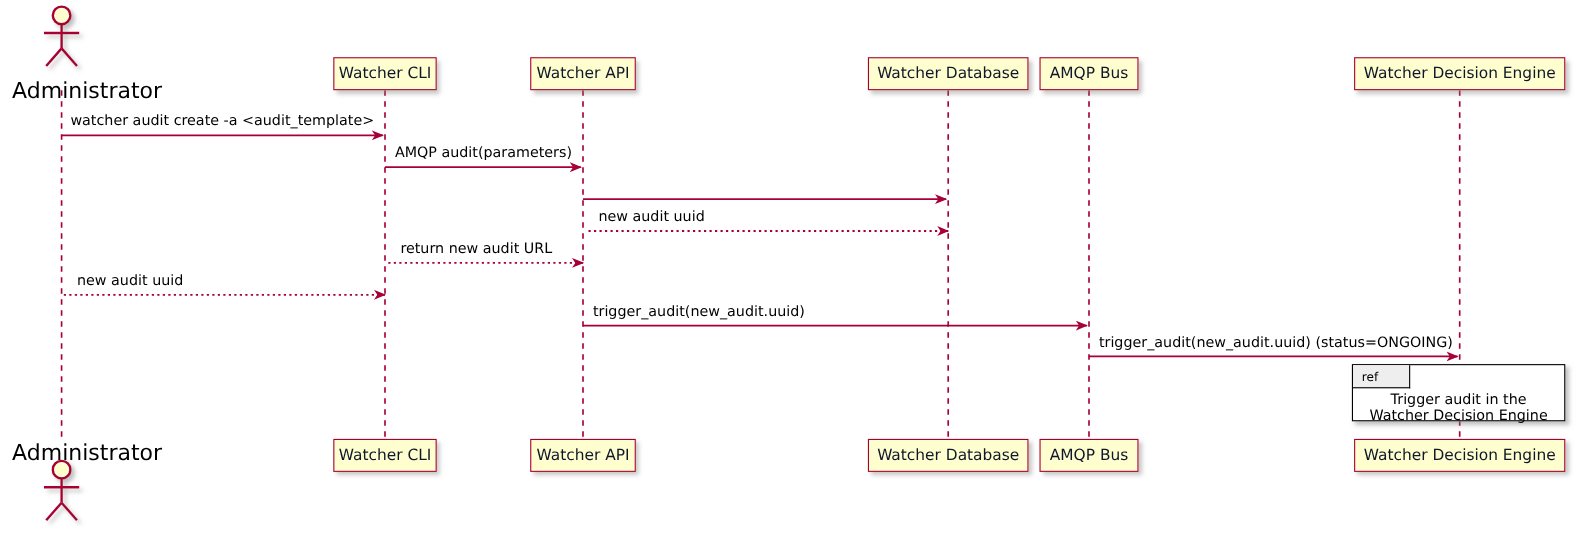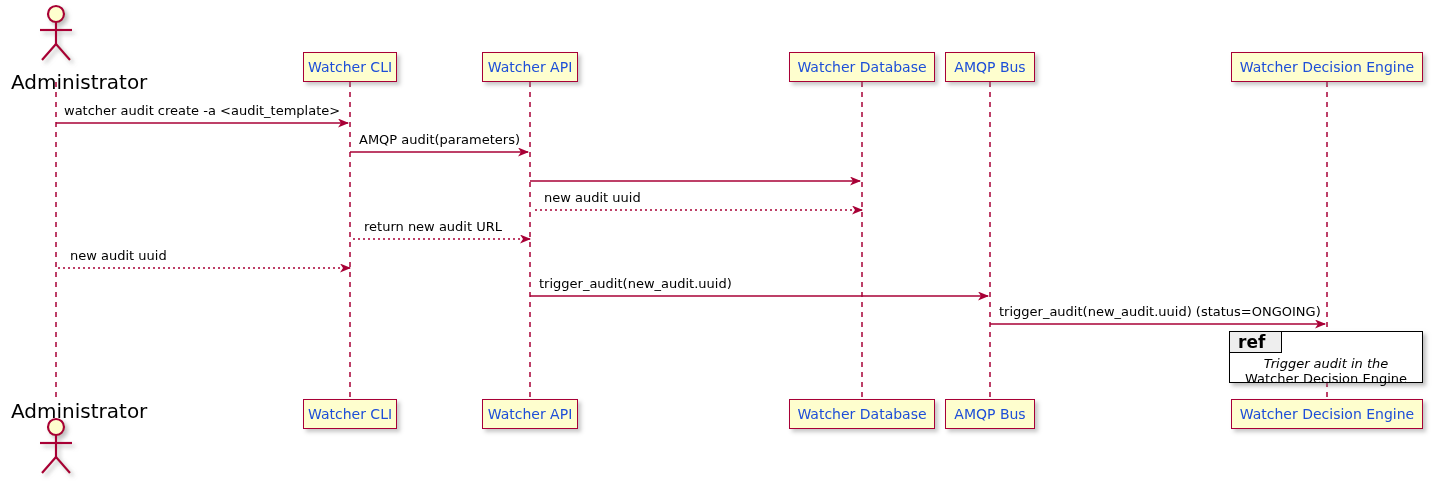--- a/index.html
+++ b/index.html
@@ -28,21 +28,21 @@
     border: 1.5px solid #A80036;
     box-shadow: 3px 3px 4px rgba(130,130,130,0.45);
     display: flex;
     align-items: center;
     justify-content: center;
     box-sizing: border-box;
     white-space: nowrap;
   }
   .participant-label {
     font-size: 14px;
-    color: #1d4ed8;
+    color: #0f172a;
     line-height: 1;
     padding: 0 9px;
   }
   .actor-label {
     position: absolute;
     font-size: 20px;
     color: #000000;
     white-space: nowrap;
   }
   .msg-label {
@@ -66,22 +66,22 @@
     height: 21px;
     background: #EEEEEE;
     border-right: 1.5px solid #000000;
     border-bottom: 1.5px solid #000000;
     box-sizing: border-box;
   }
   .ref-tab-inner {
     position: absolute;
     left: 8px;
     top: 3px;
-    font-size: 17px;
-    font-weight: bold;
+    font-size: 11px;
+    font-weight: normal;
     color: #000000;
     line-height: 15px;
   }
   .ref-body {
     position: absolute;
     left: 0;
     top: 22px;
     width: 100%;
     text-align: center;
     font-size: 13px;
@@ -182,17 +182,17 @@
   <div class="msg-label" style="left:359px; top:133px;">AMQP audit(parameters)</div>
   <div class="msg-label" style="left:544px; top:191px;">new audit uuid</div>
   <div class="msg-label" style="left:364px; top:220px;">return new audit URL</div>
   <div class="msg-label" style="left:70px; top:249px;">new audit uuid</div>
   <div class="msg-label" style="left:539px; top:277px;text-align:right;">trigger_audit(new_audit.uuid)</div>
   <div class="msg-label" style="left:999px; top:305px;">trigger_audit(new_audit.uuid) (status=ONGOING)</div>
 
   <div class="ref-box" style="left:1229px; top:331px; width:194px; height:52px;">
     <div class="ref-tab" style="width:52px;"></div>
     <div class="ref-tab-inner">ref</div>
-    <div class="ref-body" style="top:24px;font-style:italic;">Trigger audit in the</div>
+    <div class="ref-body" style="top:24px;">Trigger audit in the</div>
     <div class="ref-body" style="top:39px;">Watcher Decision Engine</div>
   </div>
 
 </div>
 
 </body></html>

